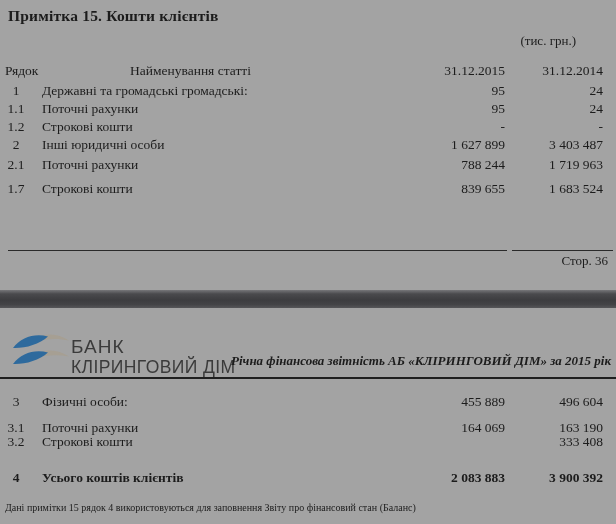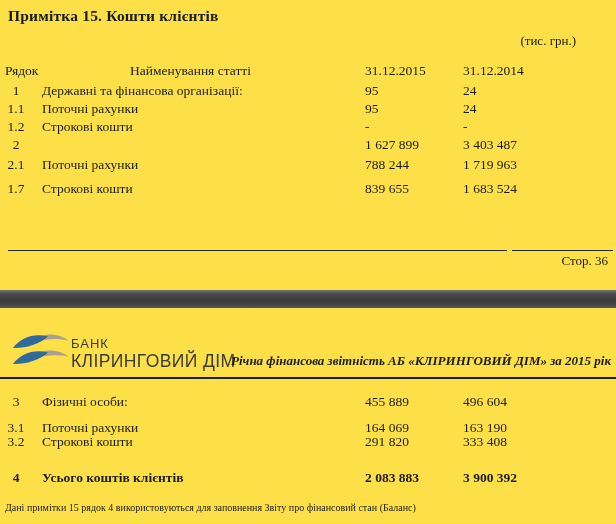--- a/index.html
+++ b/index.html
@@ -1,19 +1,19 @@
 <!DOCTYPE html>
 <html><head>
 <meta charset="utf-8">
 <style>
   html,body{margin:0;padding:0;background:#fff;}
   #doc{
     position:relative;
     width:616px;height:524px;
-    background:#fde047;
+    background:#a3a3a3;
     font-family:"Liberation Serif", serif;
     color:#1c1c1c;
     overflow:hidden;
   }
   .abs{position:absolute;}
   
   .doc-title{
     left:8px;top:7px;
     font-size:15.5px;font-weight:bold;
     letter-spacing:.2px;
@@ -23,21 +23,21 @@
     font-size:13px;
     margin-left:26px;
   }
   .trow{
     left:0;width:616px;height:15px;
     font-size:13.5px;line-height:15px;
     position:absolute;
   }
   .trow .num{position:absolute;left:0;width:32px;text-align:center;}
   .trow .name{position:absolute;left:42px;white-space:nowrap;}
-  .trow .v{position:absolute;width:140px;white-space:nowrap;font-family:Liberation Serif, serif;}
+  .trow .v{position:absolute;width:140px;text-align:right;white-space:nowrap;font-family:Liberation Serif, serif;}
   .trow .v1{right:111px;}
   .trow .v2{right:13px;}
   .hdr .hname{position:absolute;left:130px;white-space:nowrap;}
   .hdr .hrow{position:absolute;left:5px;}
   .bold-row{font-weight:bold;}
   .footer-line{height:1px;background:#2a2a2a;top:250px;}
   .footer-line.seg-a{left:8px;width:499px;}
   .footer-line.seg-b{left:512px;width:101px;}
   .page-label{
     right:8px;top:253px;font-size:13px;
@@ -48,21 +48,21 @@
     background:linear-gradient(180deg,#767679 0%,#4a4a4d 22%,#3d3d40 55%,#434346 80%,#565659 100%);
   }
   
   .logo{left:12px;top:332px;width:58px;height:42px;}
   .bank-name{
     left:71px;top:337px;
     font-family:"Liberation Sans", sans-serif;
     color:#3b3b3b;
     line-height:1;
   }
-  .bank-name .l1{font-size:13px;letter-spacing:1px;display:block;}
+  .bank-name .l1{font-size:19px;letter-spacing:1px;display:block;}
   .bank-name .l2{font-size:17.5px;letter-spacing:.4px;display:block;margin-top:3px;}
   .report-title{
     right:5px;top:353px;
     font-size:13px;font-weight:bold;font-style:italic;
     white-space:nowrap;
   }
   .head-rule{left:0;top:377px;width:616px;height:2px;background:#1f1f1f;}
   .footnote{
     left:5px;top:502px;font-size:10px;white-space:nowrap;
   }
@@ -77,38 +77,39 @@
 
   <div class="trow hdr" style="top:63px">
     <span class="hrow">Рядок</span>
     <span class="hname">Найменування статті</span>
     <span class="v v1">31.12.2015</span>
     <span class="v v2">31.12.2014</span>
   </div>
 
   <div class="trow" style="top:83px">
     <span class="num">1</span>
-    <span class="name">Державні та фінансова організації:</span>
+    <span class="name">Державні та громадські громадські:</span>
     <span class="v v1">95</span>
     <span class="v v2">24</span>
   </div>
   <div class="trow" style="top:101px">
     <span class="num">1.1</span>
     <span class="name">Поточні рахунки</span>
     <span class="v v1">95</span>
     <span class="v v2">24</span>
   </div>
   <div class="trow" style="top:119px">
     <span class="num">1.2</span>
     <span class="name">Строкові кошти</span>
     <span class="v v1">-</span>
     <span class="v v2">-</span>
   </div>
   <div class="trow" style="top:137px">
     <span class="num">2</span>
+    <span class="name">Інші юридичні особи</span>
     <span class="v v1">1 627 899</span>
     <span class="v v2">3 403 487</span>
   </div>
   <div class="trow" style="top:157px">
     <span class="num">2.1</span>
     <span class="name">Поточні рахунки</span>
     <span class="v v1">788 244</span>
     <span class="v v2">1 719 963</span>
   </div>
   <div class="trow" style="top:181px">
@@ -151,21 +152,20 @@
   </div>
   <div class="trow" style="top:420px">
     <span class="num">3.1</span>
     <span class="name">Поточні рахунки</span>
     <span class="v v1">164 069</span>
     <span class="v v2">163 190</span>
   </div>
   <div class="trow" style="top:434px">
     <span class="num">3.2</span>
     <span class="name">Строкові кошти</span>
-    <span class="v v1">291 820</span>
     <span class="v v2">333 408</span>
   </div>
   <div class="trow bold-row" style="top:470px">
     <span class="num">4</span>
     <span class="name">Усього коштів клієнтів</span>
     <span class="v v1">2 083 883</span>
     <span class="v v2">3 900 392</span>
   </div>
 
   <div class="abs footnote">Дані примітки 15 рядок 4 використовуються для заповнення Звіту про фінансовий стан (Баланс)</div>

